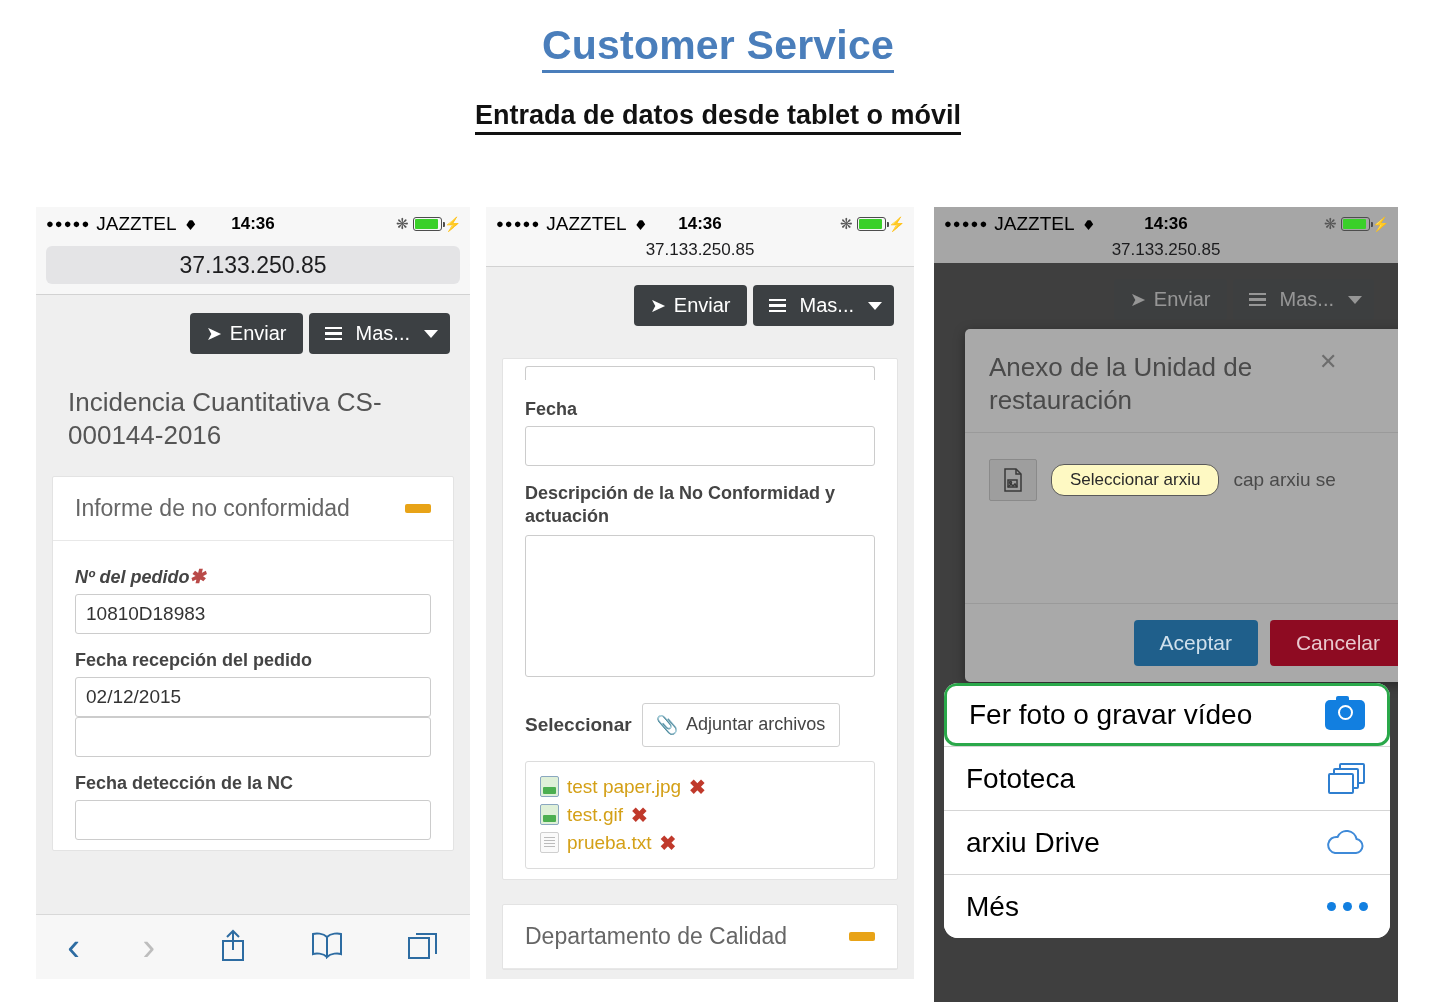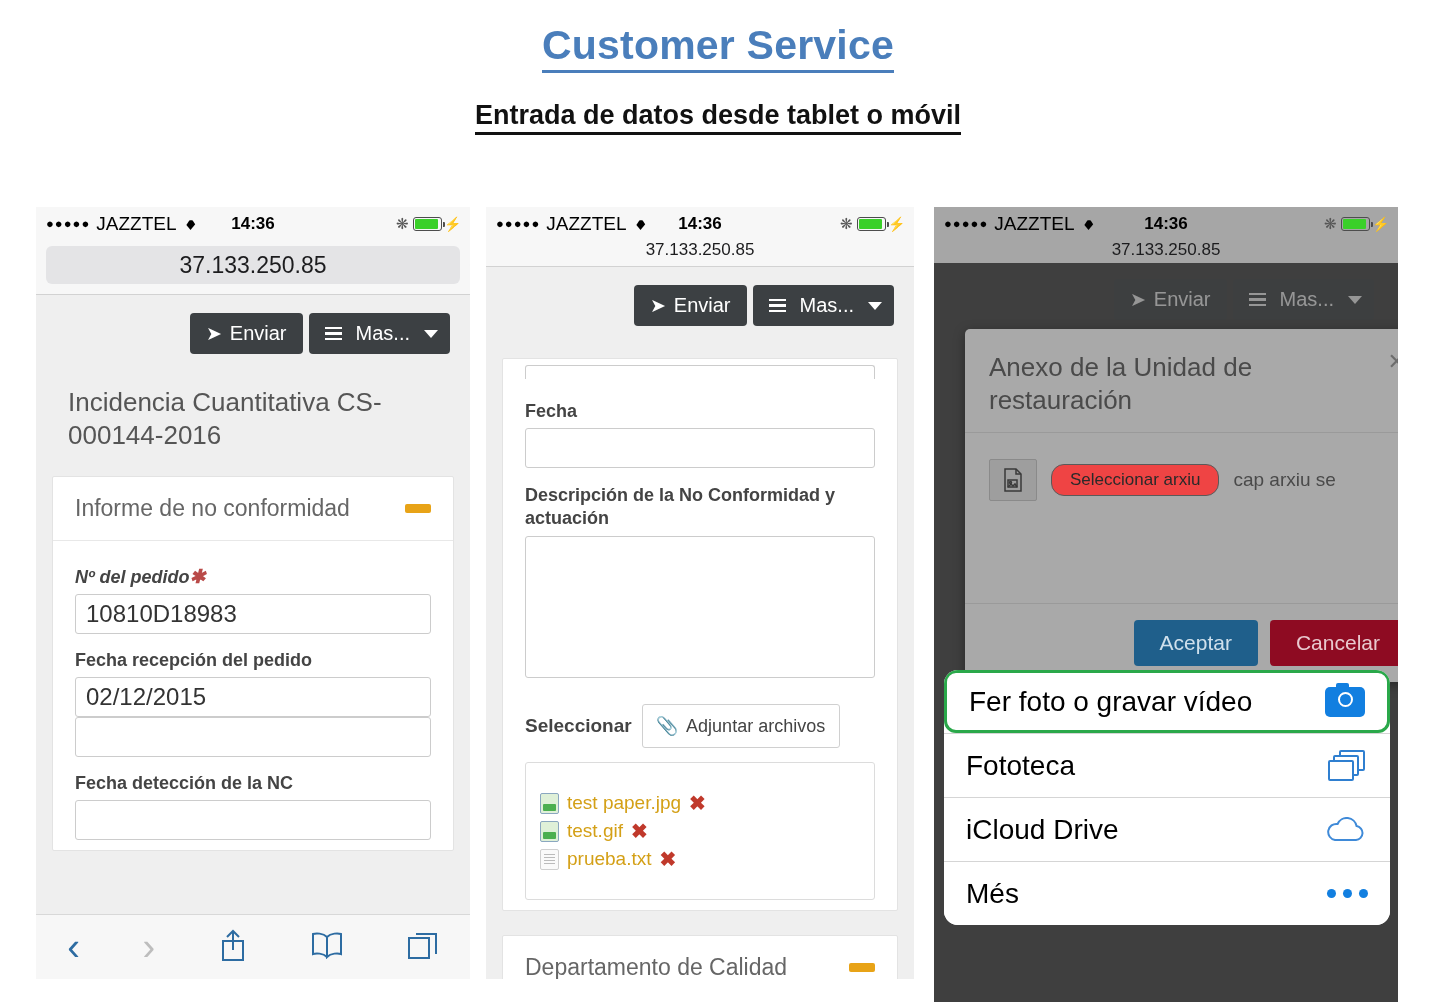--- a/index.html
+++ b/index.html
@@ -98,38 +98,38 @@
   }
   .panel-head .ptitle{font-size:23px;color:#666;font-weight:400;}
   .collapse-dash{width:26px;height:9px;background:#e8a317;border-radius:2px;}
   .panel-body{padding:20px 22px 10px;}
 
   .flabel{font-size:18px;font-weight:bold;color:#444;margin:16px 0 6px;}
   .flabel.first{margin-top:4px;font-style:italic;}
   .req{color:#b94a48;font-size:19px;}
   .finput{
     width:100%;box-sizing:border-box;height:40px;border:1px solid #ccc;
-    background:#fff;border-radius:3px;font-size:24px;color:#333;
+    background:#fff;border-radius:3px;font-size:19px;color:#333;
     padding:0 10px;font-family:"Liberation Sans", sans-serif;
   }
   .ftext{
     width:100%;box-sizing:border-box;height:142px;border:1px solid #ccc;
     background:#fff;border-radius:3px;resize:none;
     font-family:"Liberation Sans", sans-serif;font-size:18px;padding:8px 10px;
   }
   .doc-row{display:flex;align-items:center;gap:10px;margin-top:22px;}
   .doc-label{font-size:19px;font-weight:bold;color:#444;}
   .attach-btn{
     border:1px solid #d0d0d0;background:#fff;border-radius:3px;
     font-size:18px;color:#444;padding:10px 14px;display:flex;align-items:center;gap:7px;
     font-family:"Liberation Sans", sans-serif;
   }
   .filelist{
     border:1px solid #dcdcdc;border-radius:3px;background:#fff;
-    margin-top:14px;padding:23px 14px;
+    margin-top:14px;padding:8px 14px;
   }
   .filerow{display:flex;align-items:center;gap:8px;margin:6px 0;font-size:19px;color:#d4a017;}
   .fileico{
     width:17px;height:19px;border:1px solid #8aa7c0;background:#dff0d8;
     display:inline-block;border-radius:2px;position:relative;flex:none;
   }
   .fileico.txt{background:#fafafa;border-color:#cfcfcf;}
   .fileico.img::after{
     content:"";position:absolute;left:2px;bottom:2px;right:2px;height:7px;
     background:#4caf50;border-radius:1px;
@@ -149,46 +149,46 @@
   .sicon.dis{color:#bdbdbd;}
   .chev{font-size:38px;font-weight:300;line-height:1;}
 
   
   .dim-layer{position:absolute;left:0;top:0;right:0;bottom:0;background:#3f3f3f;}
   .p3-toolbar{display:flex;justify-content:flex-end;gap:6px;padding:16px 24px 0;opacity:.45;}
   .modal{
     position:absolute;left:31px;top:122px;width:465px;
     background:#a9a9a9;border-radius:5px;box-shadow:0 3px 12px rgba(0,0,0,.35);
   }
-  .modal-head{padding:22px 24px 14px;display:flex;justify-content:space-between;align-items:flex-start;}
+  .modal-head{padding:22px 24px 14px;display:flex;align-items:flex-start;}
   .modal-title{font-size:26px;color:#4a4a4a;line-height:1.28;font-weight:400;max-width:330px;}
   .modal-x{font-size:22px;color:#6d6d6d;line-height:1;}
   .modal-body{border-top:1px solid #9a9a9a;padding:26px 24px;min-height:118px;}
   .filepick{display:flex;align-items:center;gap:14px;}
   .pick-ico{
     width:46px;height:40px;background:#9e9e9e;border:1px solid #8a8a8a;border-radius:2px;
     display:flex;align-items:center;justify-content:center;flex:none;
   }
   .pick-ico svg{display:block;}
   .pick-btn{
-    border:1px solid #5a5a5a;border-radius:13px;background:#ef4444;
+    border:1px solid #5a5a5a;border-radius:13px;background:#fef9c3;
     font-size:17px;color:#2a2a2a;padding:5px 18px;white-space:nowrap;
     font-family:"Liberation Sans", sans-serif;
   }
   .pick-note{font-size:19px;color:#4a4a4a;white-space:nowrap;}
   .modal-foot{border-top:1px solid #9a9a9a;padding:16px 24px;display:flex;justify-content:flex-end;gap:12px;}
   .btn-ok{background:#1f5f8b;color:#cfe0ec;border:none;border-radius:4px;font-size:21px;padding:11px 26px;font-family:"Liberation Sans", sans-serif;}
   .btn-no{background:#8e0b22;color:#e9c9cf;border:none;border-radius:4px;font-size:21px;padding:11px 26px;font-family:"Liberation Sans", sans-serif;}
 
   
   .sheet{
     position:absolute;left:10px;width:446px;background:#ffffff;
     border-radius:14px;overflow:hidden;
   }
-  #sheet-main{top:463px;}
+  #sheet-main{top:476px;}
   .sheet-item{
     display:flex;align-items:center;justify-content:space-between;
     padding:0 22px;height:63px;border-top:1px solid #d5d5d5;
     font-size:28px;color:#000;background:#fff;
   }
   .sheet-item:first-child{border-top:none;}
   .sheet-item.hl{
     border:3px solid #2aa84a;border-radius:12px;height:63px;
     box-sizing:border-box;margin:0;
   }
@@ -462,21 +462,21 @@
       </div>
       <div class="sheet-item">
         <span>Fototeca</span>
         <span class="ic-lib">
             <i></i>
             <i></i>
             <i></i>
           </span>
       </div>
       <div class="sheet-item">
-        <span>iCloud Drive</span>
+        <span>arxiu Drive</span>
         <span class="ic-cloud">
           <svg width="44" height="26" viewBox="0 0 44 26" fill="none" stroke="#3f8ad8" stroke-width="2">
             <path d="M11 23h21a7 7 0 0 0 .6-13.9A10 10 0 0 0 13.6 7 7.5 7.5 0 0 0 11 23z"></path>
           </svg>
         </span>
       </div>
       <div class="sheet-item">
         <span>Més</span>
         <span class="ic-more">
             <i></i>

